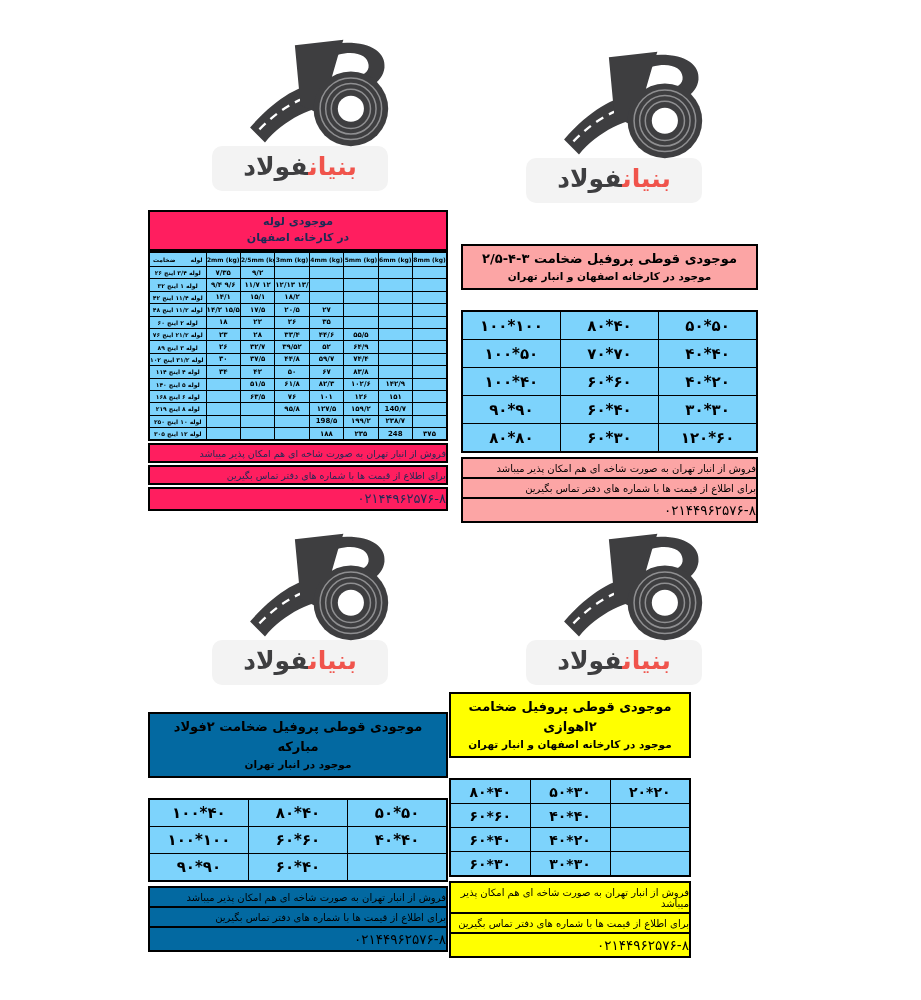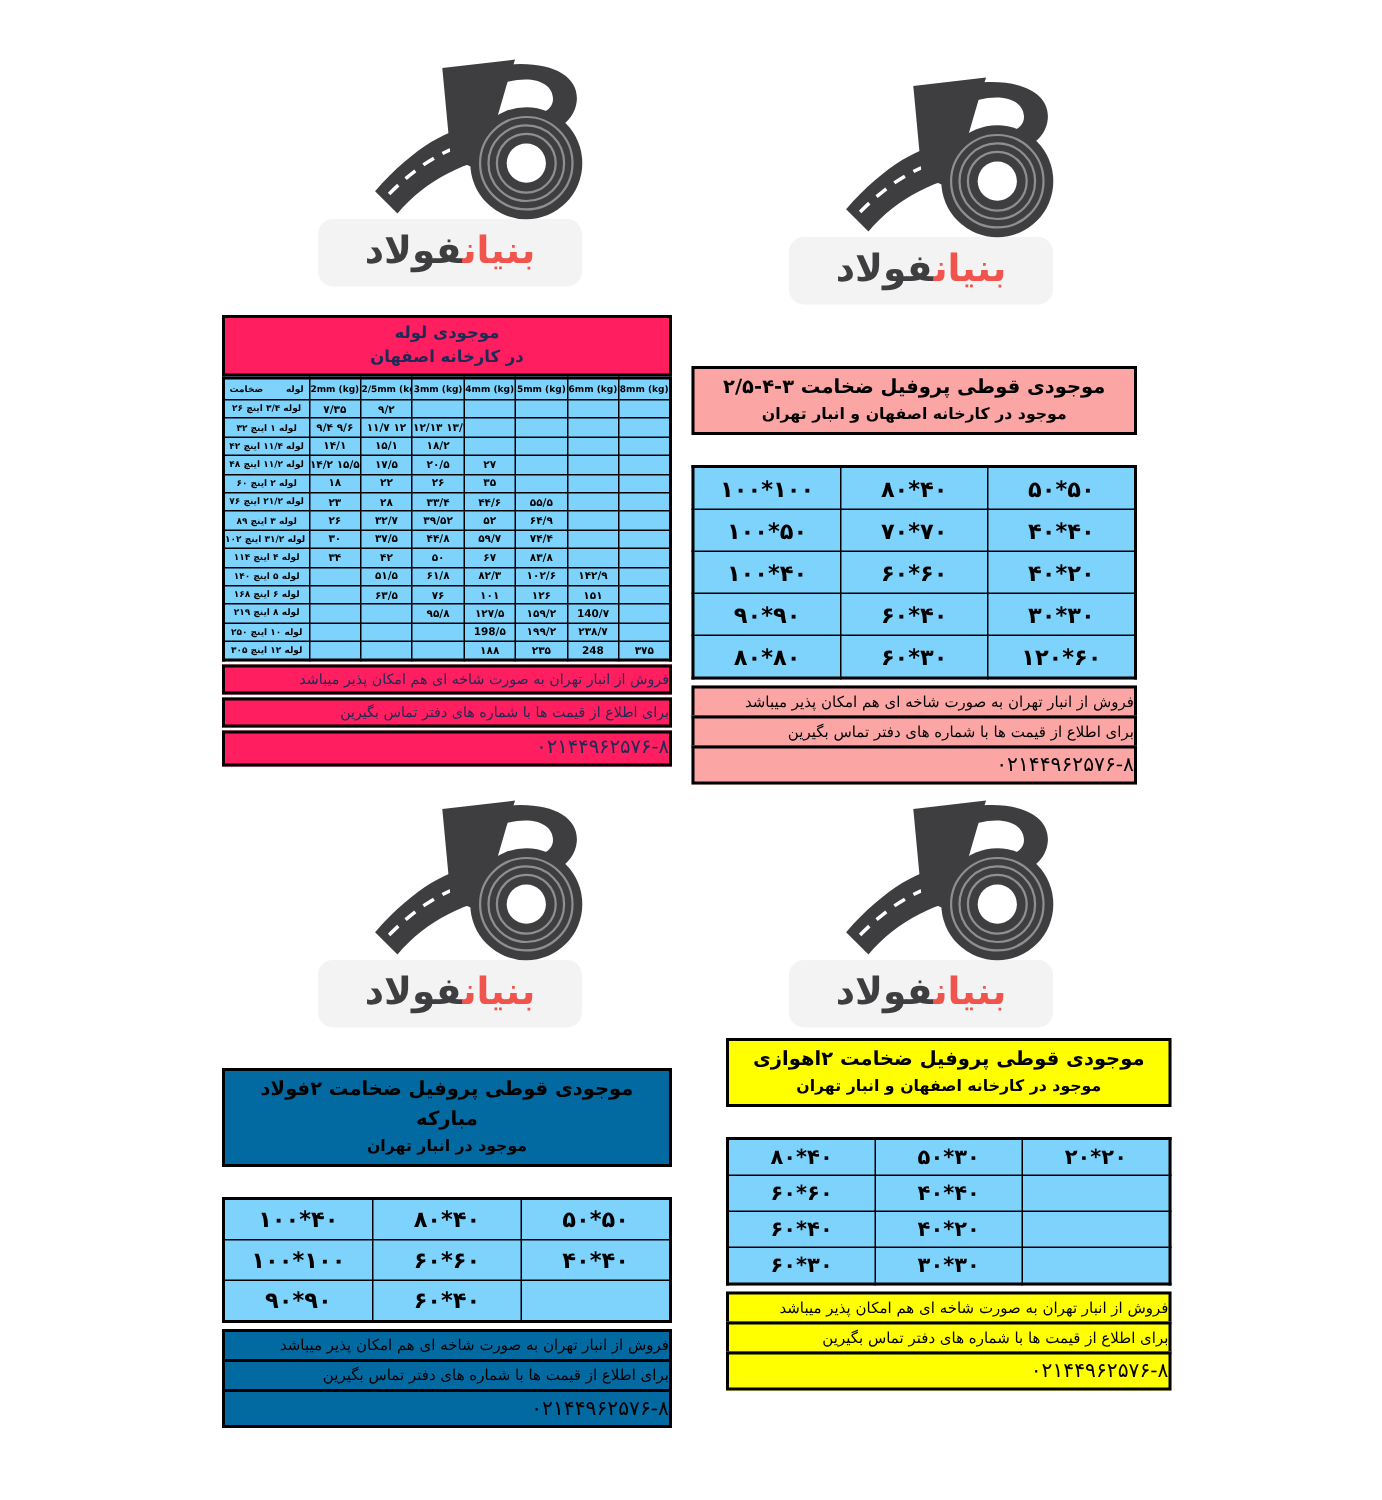--- a/index.html
+++ b/index.html
@@ -19,21 +19,21 @@
   .logo-tl{left:212px;top:36px}
   .logo-tr{left:526px;top:48px}
   .logo-bl{left:212px;top:530px}
   .logo-br{left:526px;top:530px}
 
   
   .panel{position:absolute}
   .q-tl{left:148px;top:210px;width:300px}
   .q-tr{left:461px;top:244px;width:297px}
   .q-bl{left:148px;top:712px;width:300px}
-  .q-br{left:484px;top:692px;width:297px}
+  .q-br{left:449px;top:692px;width:242px}
 
   .pink-bg{background:#ff1e5f}
   .teal-bg{background:#fca5a5}
   .cyan-bg{background:#0369a1}
   .yellow-bg{background:#ffff00}
 
   .t-title{border:2px solid #000;text-align:center;font-weight:bold;direction:rtl}
   .bar{border:2px solid #000;text-align:right;font-weight:normal;direction:rtl}
   .bar.phone{direction:ltr}
 

